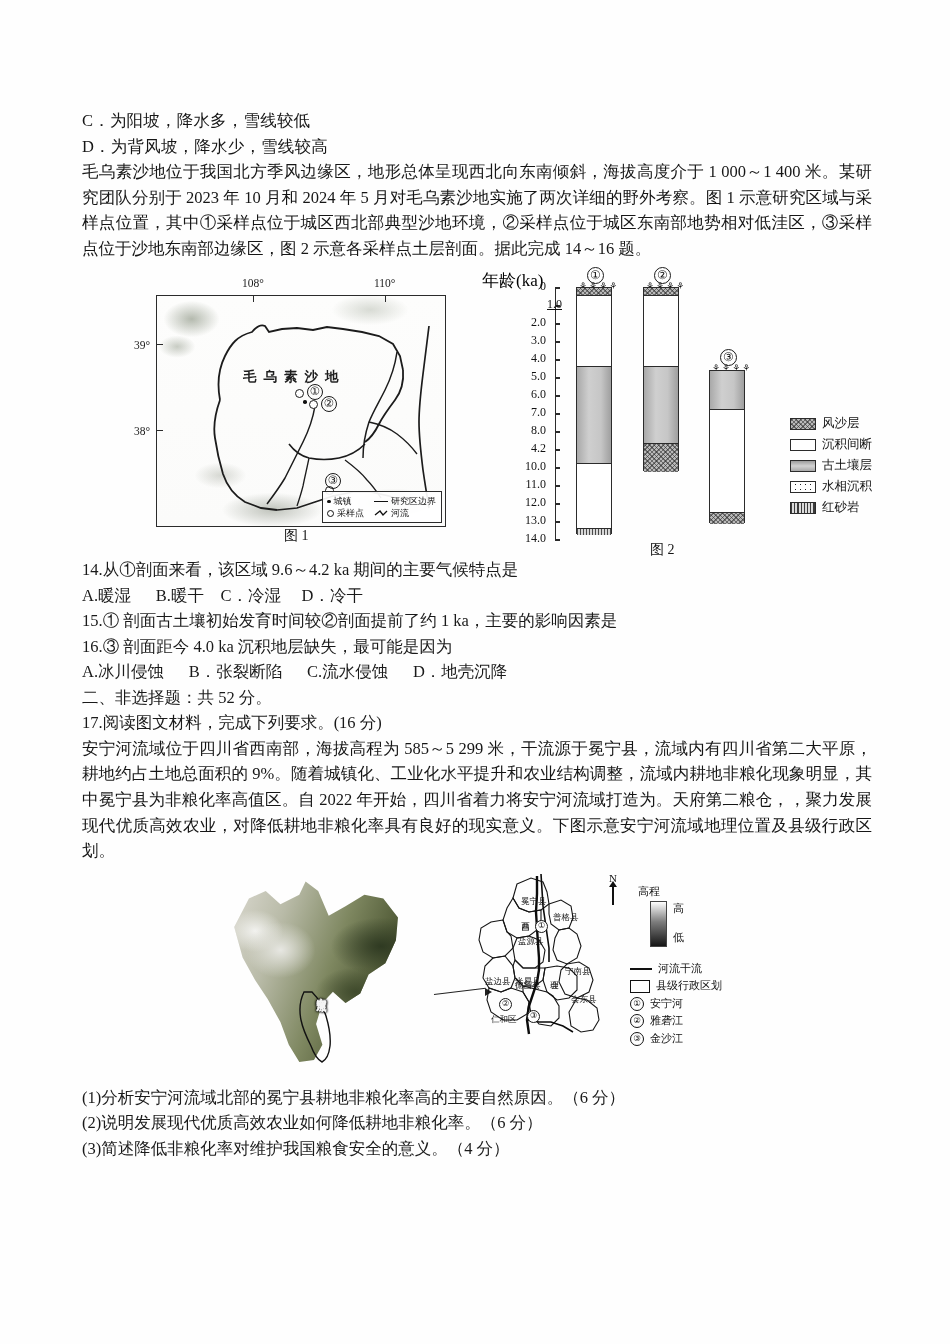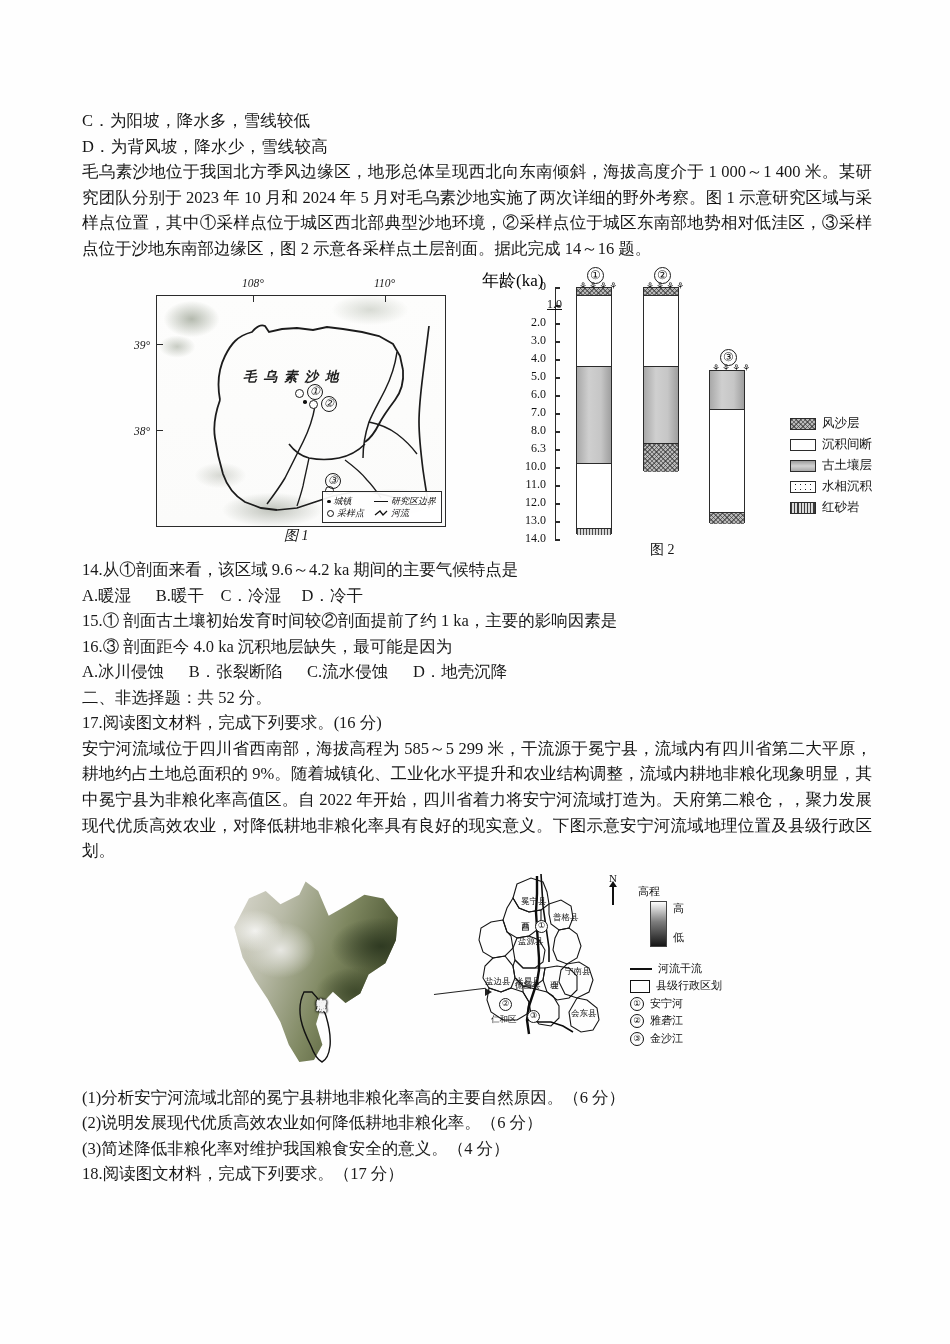--- a/index.html
+++ b/index.html
@@ -48,21 +48,21 @@
   .q-line { font-size: 16.5px; line-height: 25.5px; margin: 0; }
 
   
   .figblock1 {
     position: relative;
     height: 292px;
     margin-top: 4px;
   }
 
   
-  .fig1wrap { position: absolute; left: 74px; top: 12px; width: 290px; height: 258px; font-style: italic; }
+  .fig1wrap { position: absolute; left: 74px; top: 12px; width: 290px; height: 258px; }
   .fig1 {
     position: absolute; left: 0; top: 18px;
     width: 288px; height: 230px;
     border: 1.2px solid #2b2b2b;
     background:
       radial-gradient(ellipse 40px 26px at 12% 10%, rgba(120,130,110,.55), rgba(255,255,255,0) 70%),
       radial-gradient(ellipse 26px 16px at 7% 22%, rgba(120,130,110,.40), rgba(255,255,255,0) 70%),
       radial-gradient(ellipse 55px 22px at 74% 6%, rgba(130,140,120,.30), rgba(255,255,255,0) 70%),
       radial-gradient(ellipse 70px 24px at 40% 93%, rgba(120,128,112,.45), rgba(255,255,255,0) 72%),
       radial-gradient(ellipse 60px 20px at 82% 90%, rgba(120,128,112,.40), rgba(255,255,255,0) 72%),
@@ -309,21 +309,21 @@
         <div class="axnum" style="left:24px; top:86px;">4.0</div>
         <div class="axtick" style="top:112px;"></div>
         <div class="axnum" style="left:24px; top:104px;">5.0</div>
         <div class="axtick" style="top:130px;"></div>
         <div class="axnum" style="left:24px; top:122px;">6.0</div>
         <div class="axtick" style="top:148px;"></div>
         <div class="axnum" style="left:24px; top:140px;">7.0</div>
         <div class="axtick" style="top:166px;"></div>
         <div class="axnum" style="left:24px; top:158px;">8.0</div>
         <div class="axtick" style="top:184px;"></div>
-        <div class="axnum" style="left:24px; top:176px;">6.3</div>
+        <div class="axnum" style="left:24px; top:176px;">4.2</div>
         <div class="axtick" style="top:202px;"></div>
         <div class="axnum" style="left:24px; top:194px;">10.0</div>
         <div class="axtick" style="top:220px;"></div>
         <div class="axnum" style="left:24px; top:212px;">11.0</div>
         <div class="axtick" style="top:238px;"></div>
         <div class="axnum" style="left:24px; top:230px;">12.0</div>
         <div class="axtick" style="top:256px;"></div>
         <div class="axnum" style="left:24px; top:248px;">13.0</div>
         <div class="axtick" style="top:274px;"></div>
         <div class="axnum" style="left:24px; top:266px;text-align:right;">14.0</div>
@@ -452,21 +452,21 @@
 
         <div class="cname" style="left:44px;  top:26px;">冕宁县</div>
         <div class="cname" style="left:76px;  top:42px;">普格县</div>
         <div class="cname" style="left:43px;  top:46px; writing-mode: vertical-rl;">西昌</div>
         <div class="cname" style="left:6px;   top:66px;margin-left:35px;">盐源县</div>
         <div class="cname" style="left:38px;  top:88px;margin-top:22px;">德昌县</div>
         <div class="cname" style="left:88px;  top:96px;">宁南县</div>
         <div class="cname" style="left:8px;   top:106px;">盐边县</div>
         <div class="cname" style="left:38px;  top:106px;">米易县</div>
         <div class="cname" style="left:72px;  top:104px; writing-mode: vertical-rl;">会理</div>
-        <div class="cname" style="left:94px;  top:138px;text-align:right;">会东县</div>
+        <div class="cname" style="left:94px;  top:124px;text-align:right;">会东县</div>
         <div class="cname" style="left:14px;  top:144px;text-align:center;">仁和区</div>
 
         <div class="cnum" style="left:58px;  top:50px;">①</div>
         <div class="cnum" style="left:22px;  top:128px;">②</div>
         <div class="cnum" style="left:50px;  top:140px;">③</div>
       </div>
 
       <div class="elevbox">
         <div style="margin-bottom:2px;">高程</div>
         <div style="display:flex; align-items:flex-start; gap:6px; margin-left:12px;">
@@ -498,16 +498,15 @@
         <div class="scl-row">
           <span class="scl-circ">③</span>
           <span>金沙江</span>
         </div>
       </div>
     </div>
 
     <div class="q-line">(1)分析安宁河流域北部的冕宁县耕地非粮化率高的主要自然原因。（6 分）</div>
     <div class="q-line">(2)说明发展现代优质高效农业如何降低耕地非粮化率。（6 分）</div>
     <div class="q-line">(3)简述降低非粮化率对维护我国粮食安全的意义。（4 分）</div>
-    <div class="q-line">18.阅读图文材料，完成下列要求。（17 分）</div>
 
   </div>
 </div>
 
 </body></html>

